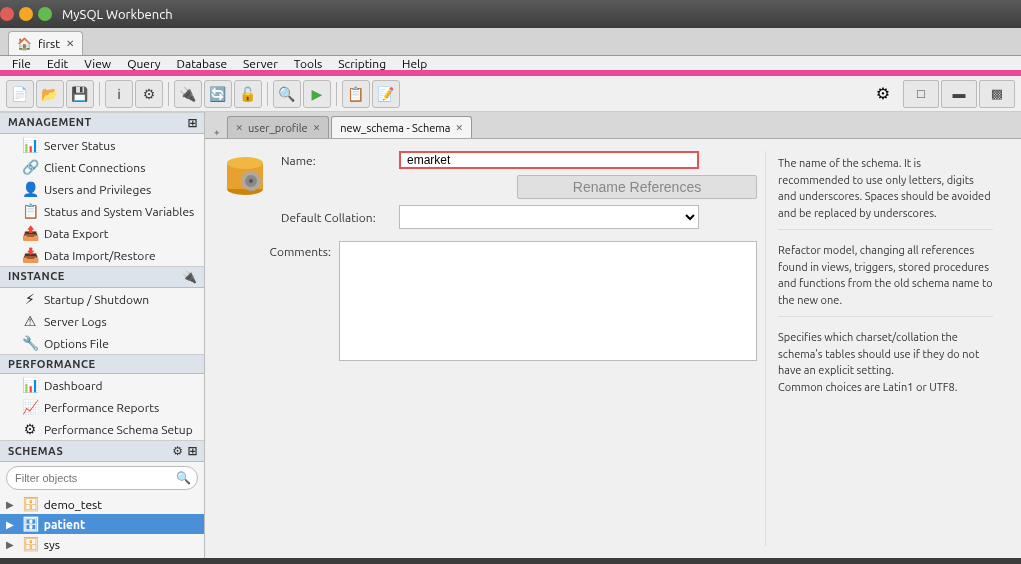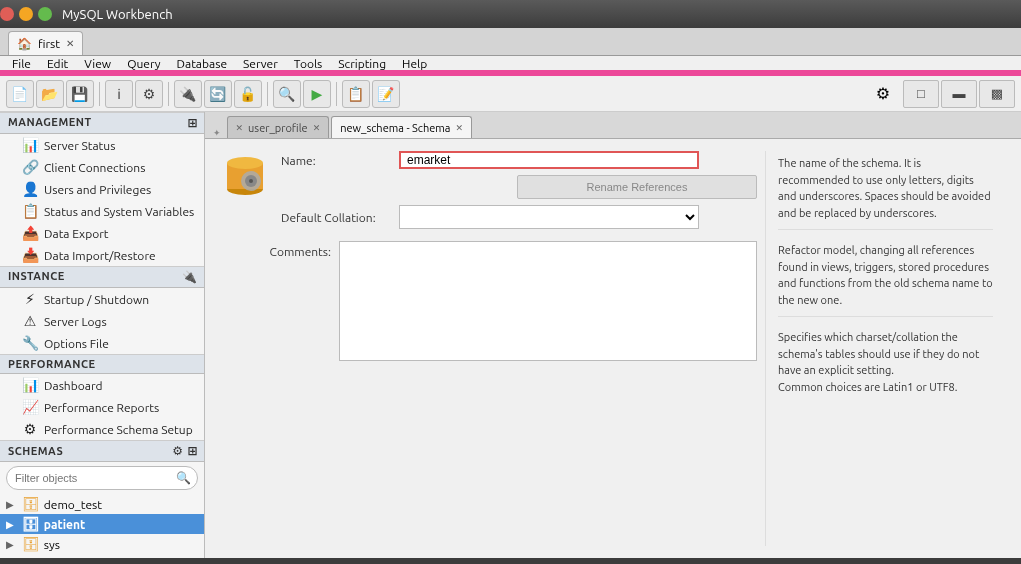--- a/index.html
+++ b/index.html
@@ -272,21 +272,21 @@
       outline: none;
       background: #fff;
     }
 
     .rename-btn {
       width: 240px;
       height: 24px;
       background: #e0e0e0;
       border: 1px solid #bbb;
       border-radius: 2px;
-      font-size: 11px;
+      font-size: 14px;
       color: #888;
       cursor: not-allowed;
       display: flex;
       align-items: center;
       justify-content: center;
       margin-left: 118px;
     }
 
     .collation-row {
       display: flex;

